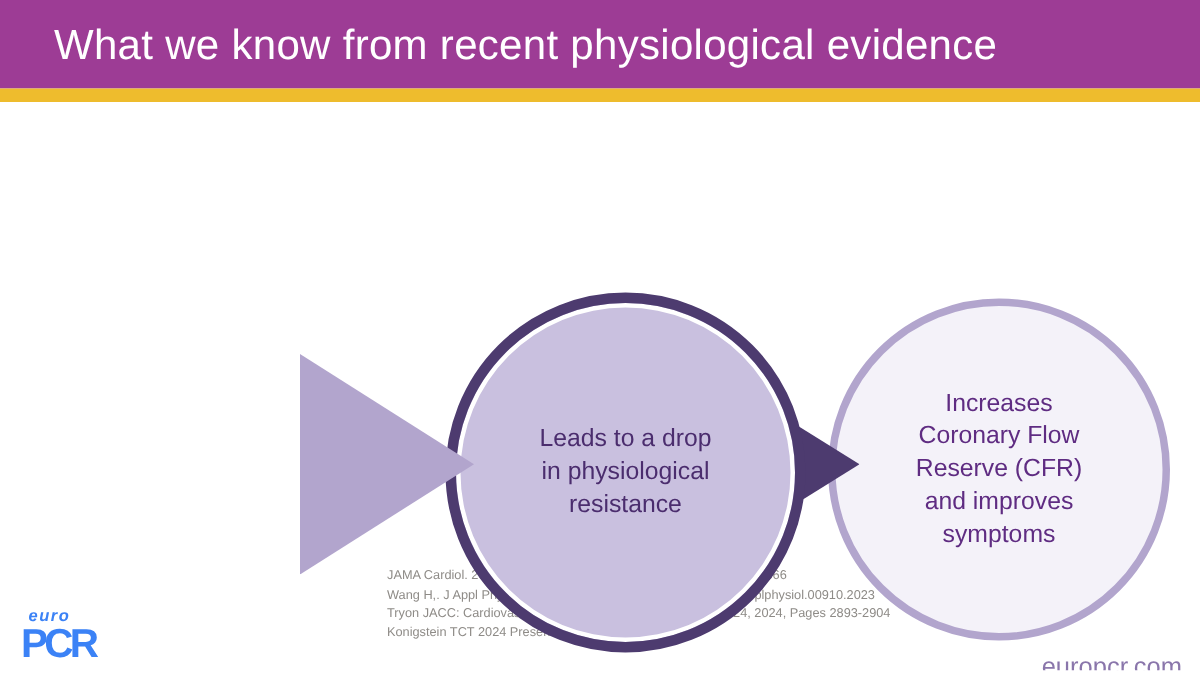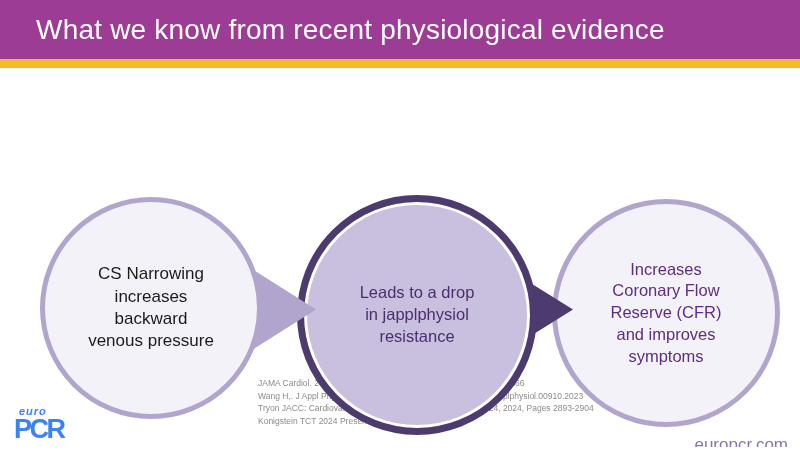--- a/index.html
+++ b/index.html
@@ -159,32 +159,26 @@
 Coronary Flow
 Reserve (CFR)
 and improves
 symptoms</div>
     </div>
 
     <div class="flow-arrow arrow-2"></div>
 
     <div class="circle circle-2">
       <div class="circle-text">Leads to a drop
-in japplphysiol
+in physiological
 resistance</div>
     </div>
 
     <div class="flow-arrow arrow-1"></div>
 
-    <div class="circle circle-1">
-      <div class="circle-text">CS Narrowing
-increases
-backward
-venous pressure</div>
-    </div>
 
   </div>
 
   <div class="citations">
     <div>JAMA Cardiol. 2023;8(10):979-983. doi:10.1001/jamacardio.2023.2566</div>
     <div>Wang H,. J Appl Physiol. 2024;136(5):1157-1169. doi:10.1152/japplphysiol.00910.2023</div>
     <div>Tryon JACC: Cardiovascular Interventions, Volume 17, Issue 24, 2024, Pages 2893-2904</div>
     <div>Konigstein TCT 2024 Presentation</div>
   </div>
 

